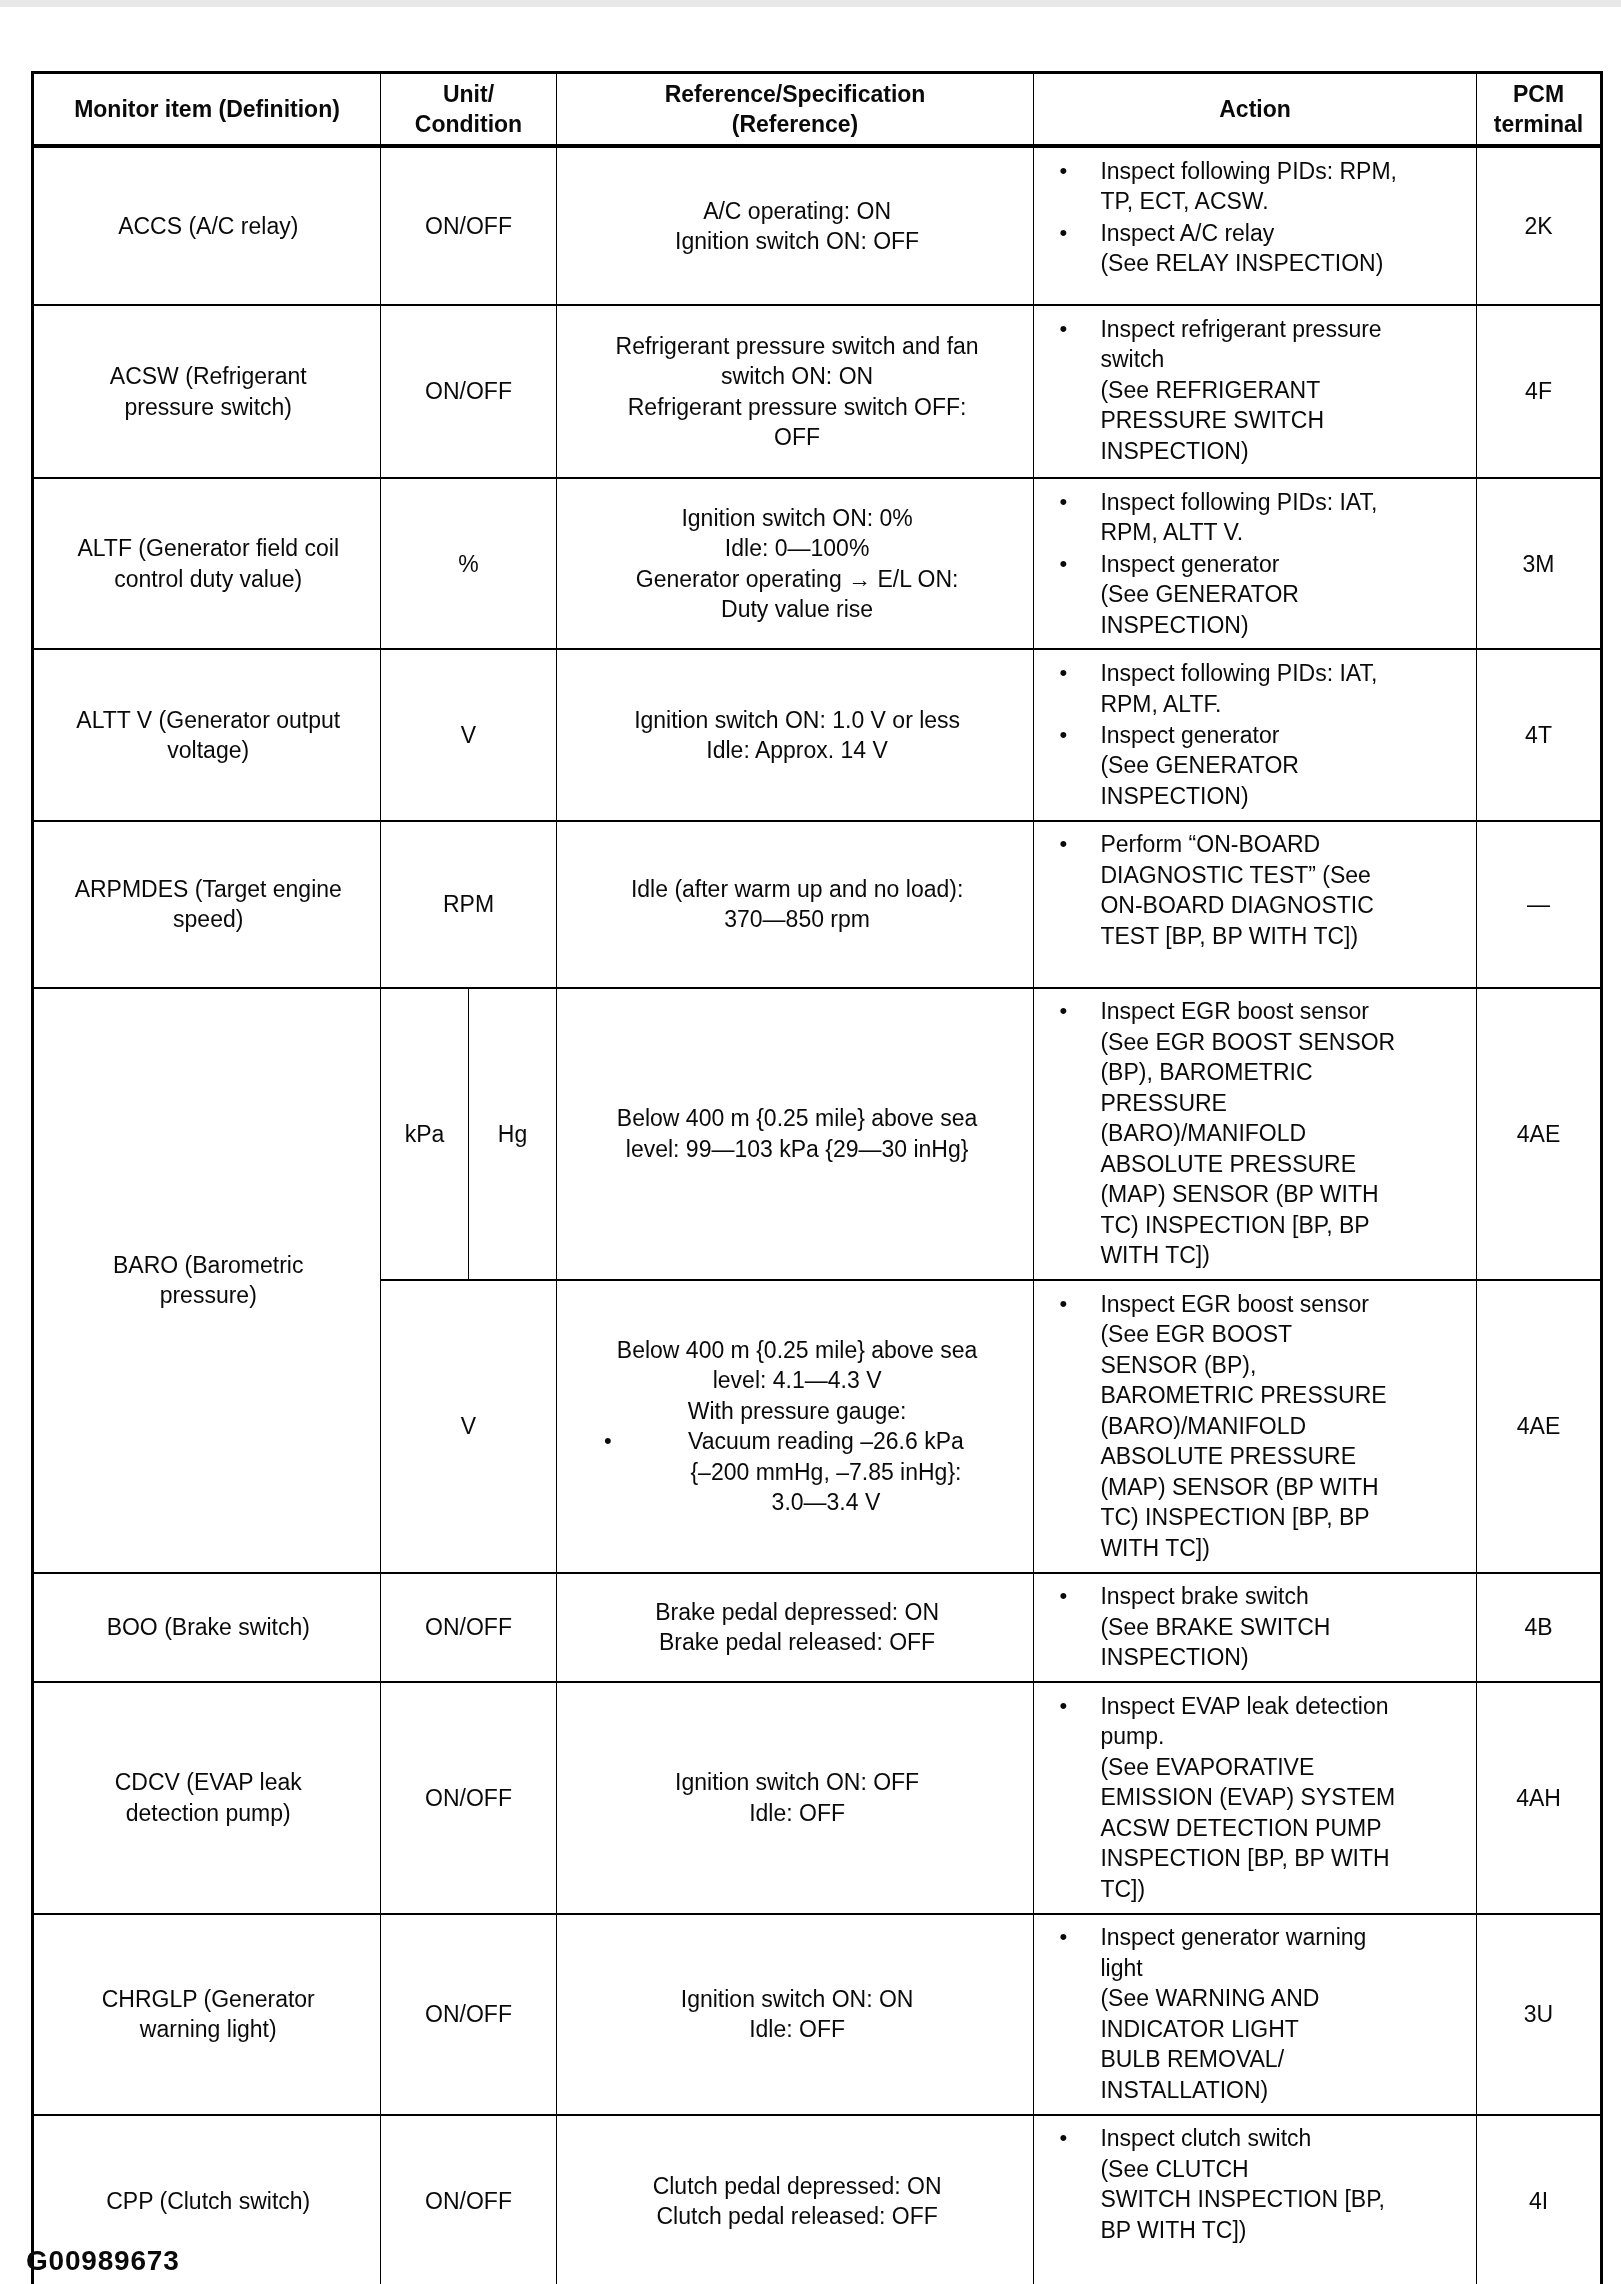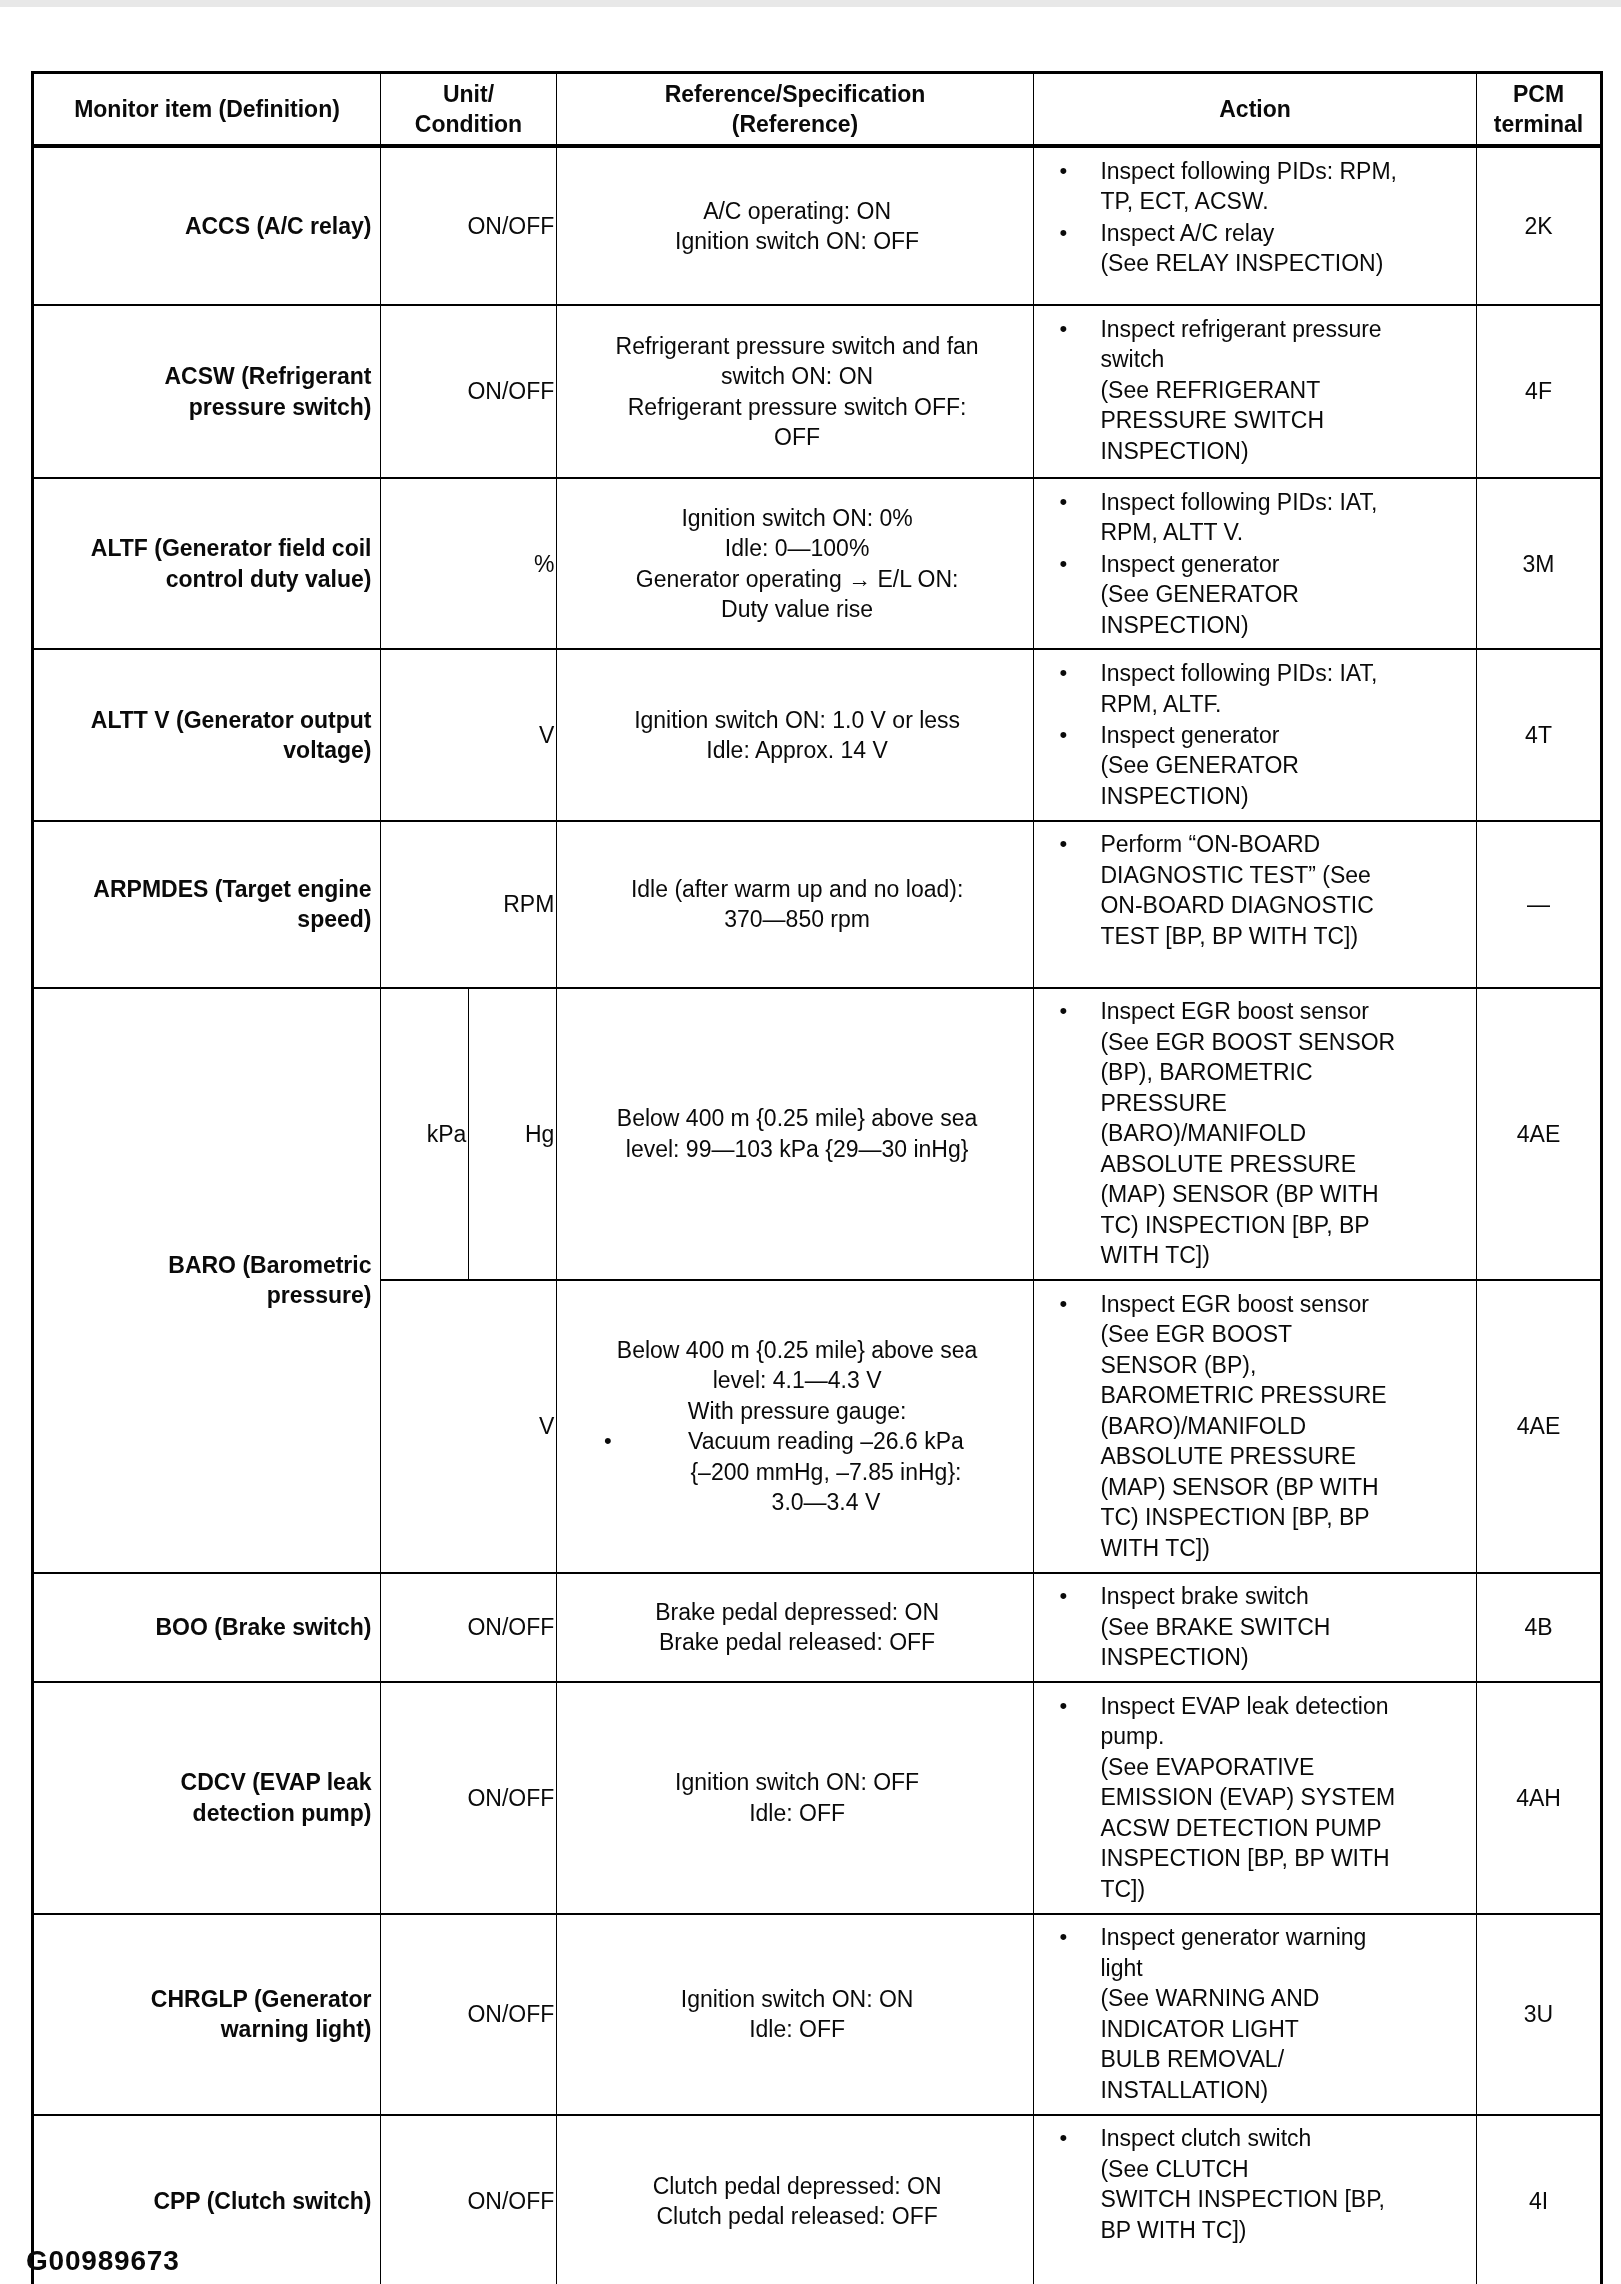--- a/index.html
+++ b/index.html
@@ -39,22 +39,22 @@
     border-bottom-width:4.2px;
     font-weight:bold;
     text-align:center;
     vertical-align:middle;
     font-size:23px;
     line-height:30px;
     padding:5.1px 3.4px;
   }
   .preline{white-space:pre-line;}
 
-  td.monitor{vertical-align:middle;text-align:right;padding:6.8px 8.5px 6.8px 11px;font-weight:bold;}
-  td.unit{vertical-align:middle;text-align:right;padding:3.4px 1.7px;}
+  td.monitor{vertical-align:middle;text-align:center;padding:6.8px 8.5px 6.8px 11px;}
+  td.unit{vertical-align:middle;text-align:center;padding:3.4px 1.7px;}
   td.cond{vertical-align:middle;text-align:center;padding:6.8px 8.5px 6.8px 12.7px;}
   td.action{vertical-align:top;padding:7.6px 5.1px 7.6px 0;}
   td.pcm{vertical-align:middle;text-align:center;padding:3.4px 1.7px;}
 
   .li{display:flex;align-items:flex-start;padding-left:25.4px;margin:0 0 0.8px 0;}
   .li .dot{flex:none;width:41px;font-size:22px;line-height:30.5px;}
   .li .li-text{flex:1;white-space:pre-line;}
 
   .cond-li{padding-left:18.7px;margin-top:0;}
   .cond-li .dot{width:39px;}

